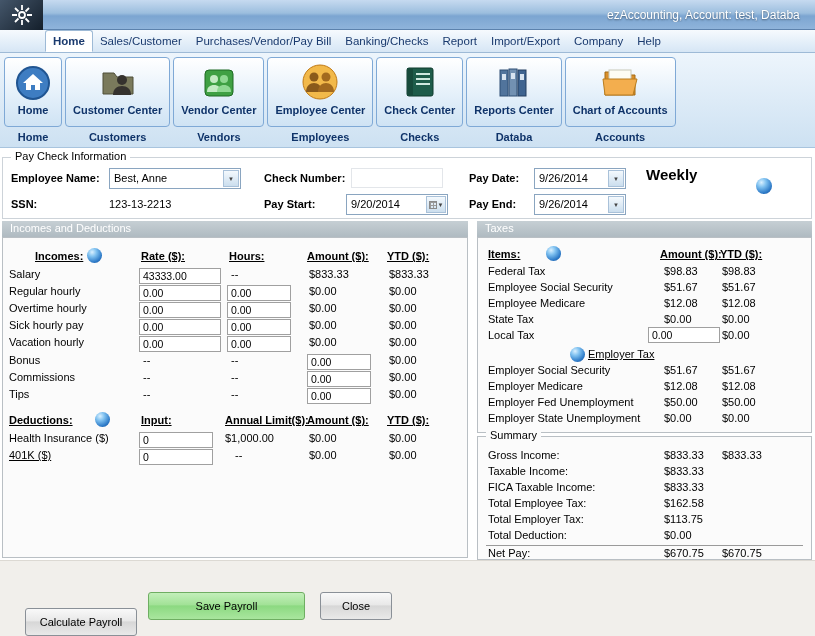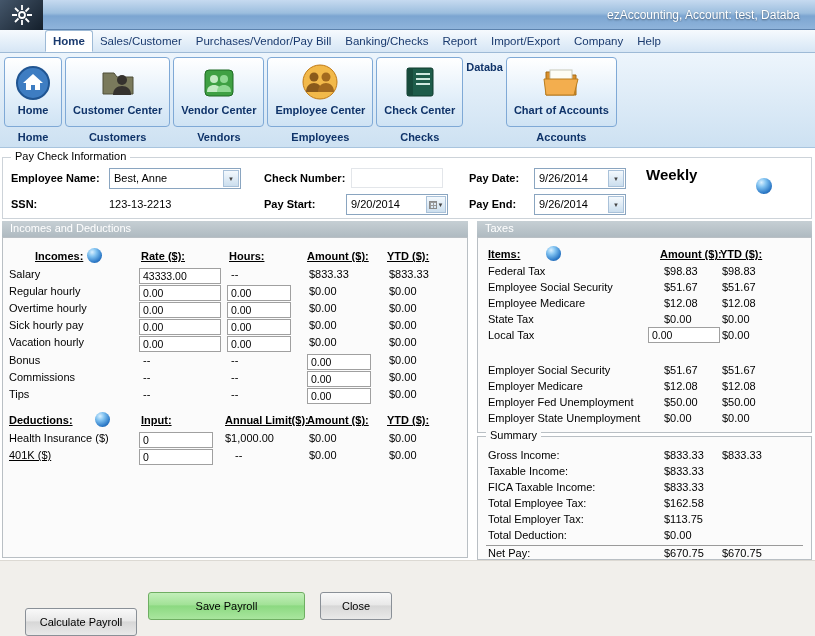--- a/index.html
+++ b/index.html
@@ -178,20 +178,33 @@
             <rect x="16" y="16" width="14" height="2" fill="#cfe8df"></rect>
             <rect x="16" y="21" width="14" height="2" fill="#cfe8df"></rect>
           </svg>
       </span>
       <span class="tool-label">Check Center</span>
     </div>
     <div class="tool-sublabel">Checks</div>
   </div>
 
   <div class="tool-col">
+    <div class="tool-btn">
+      <span class="tool-icon">
+        <svg width="40" height="40">
+            <rect x="6" y="8" width="8" height="26" fill="#51749c" stroke="#2e4e74"></rect>
+            <rect x="15" y="7" width="8" height="27" fill="#7291b2" stroke="#2e4e74"></rect>
+            <rect x="24" y="8" width="8" height="26" fill="#3f6490" stroke="#243e60"></rect>
+            <rect x="8" y="12" width="4" height="6" fill="#d8e4f0"></rect>
+            <rect x="17" y="11" width="4" height="6" fill="#d8e4f0"></rect>
+            <rect x="26" y="12" width="4" height="6" fill="#d8e4f0"></rect>
+          </svg>
+      </span>
+      <span class="tool-label">Reports Center</span>
+    </div>
     <div class="tool-sublabel">Databa</div>
   </div>
 
   <div class="tool-col">
     <div class="tool-btn">
       <span class="tool-icon">
         <svg width="40" height="40">
             <path d="M5 10 h10 l3 3 h17 v20 H5 z" fill="#d98f2b" stroke="#a56a12"></path>
             <rect x="9" y="8" width="22" height="13" fill="#fdfdf5" stroke="#c8c8b8"></rect>
             <path d="M3 17 h34 l-4 16 H5 z" fill="#f3ae4e" stroke="#b97d1e"></path>
@@ -357,20 +370,24 @@
     <span class="cell tl">State Tax</span>
     <span class="cell ta">$0.00</span>
     <span class="cell ty">$0.00</span>
   </div>
   <div class="r" style="top:91px;">
     <span class="cell tl">Local Tax</span>
     <input class="tin ti" style="top: -2px;" value="0.00">
     <span class="cell ty">$0.00</span>
   </div>
 
+  <div class="r" style="top:109px;">
+    <span class="globe" style="left:92px;top:0;"></span>
+    <span class="cell ul" style="left:110px;top:1px;">Employer Tax</span>
+  </div>
 
   <div class="r" style="top:126px;">
     <span class="cell tl">Employer Social Security</span>
     <span class="cell ta">$51.67</span>
     <span class="cell ty">$51.67</span>
   </div>
   <div class="r" style="top:142px;">
     <span class="cell tl">Employer Medicare</span>
     <span class="cell ta">$12.08</span>
     <span class="cell ty">$12.08</span>

